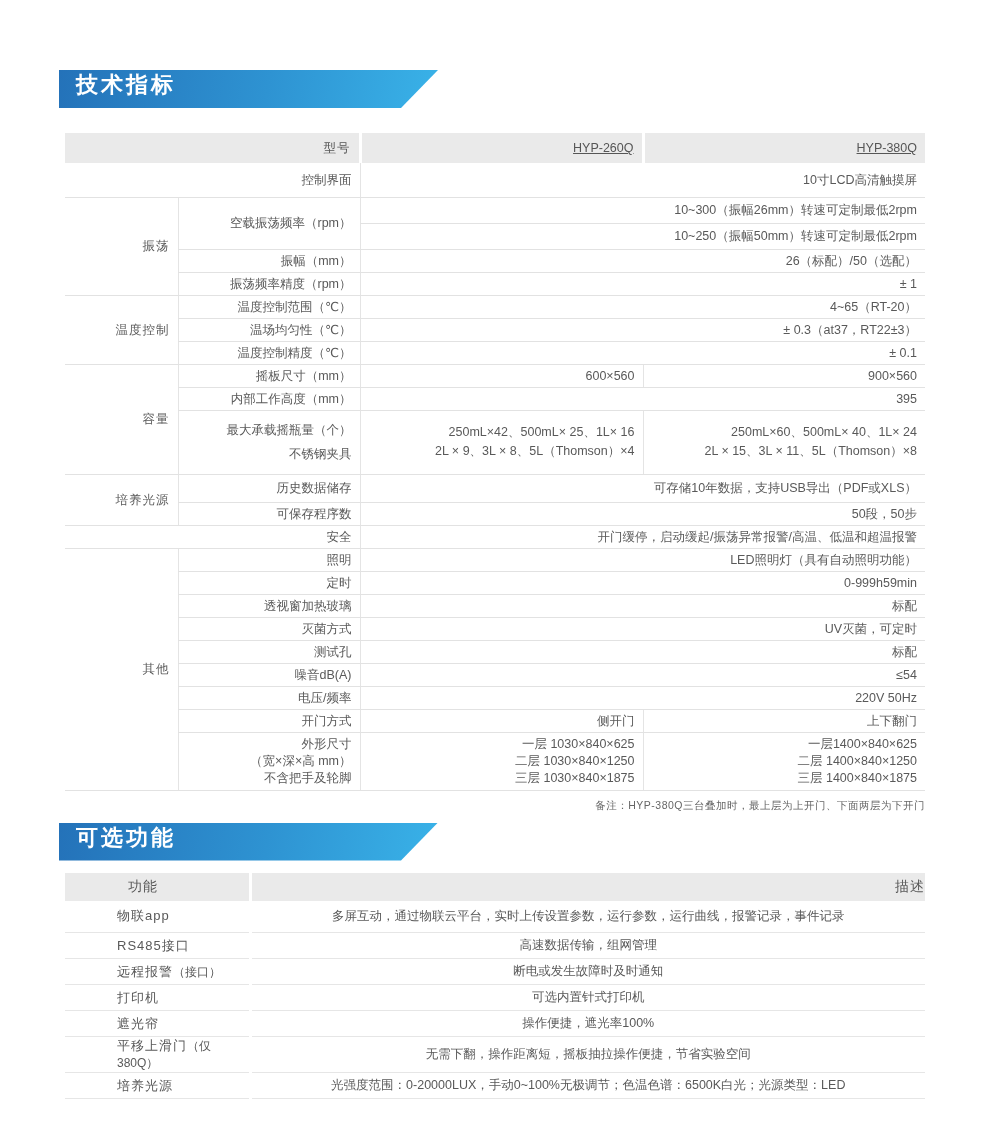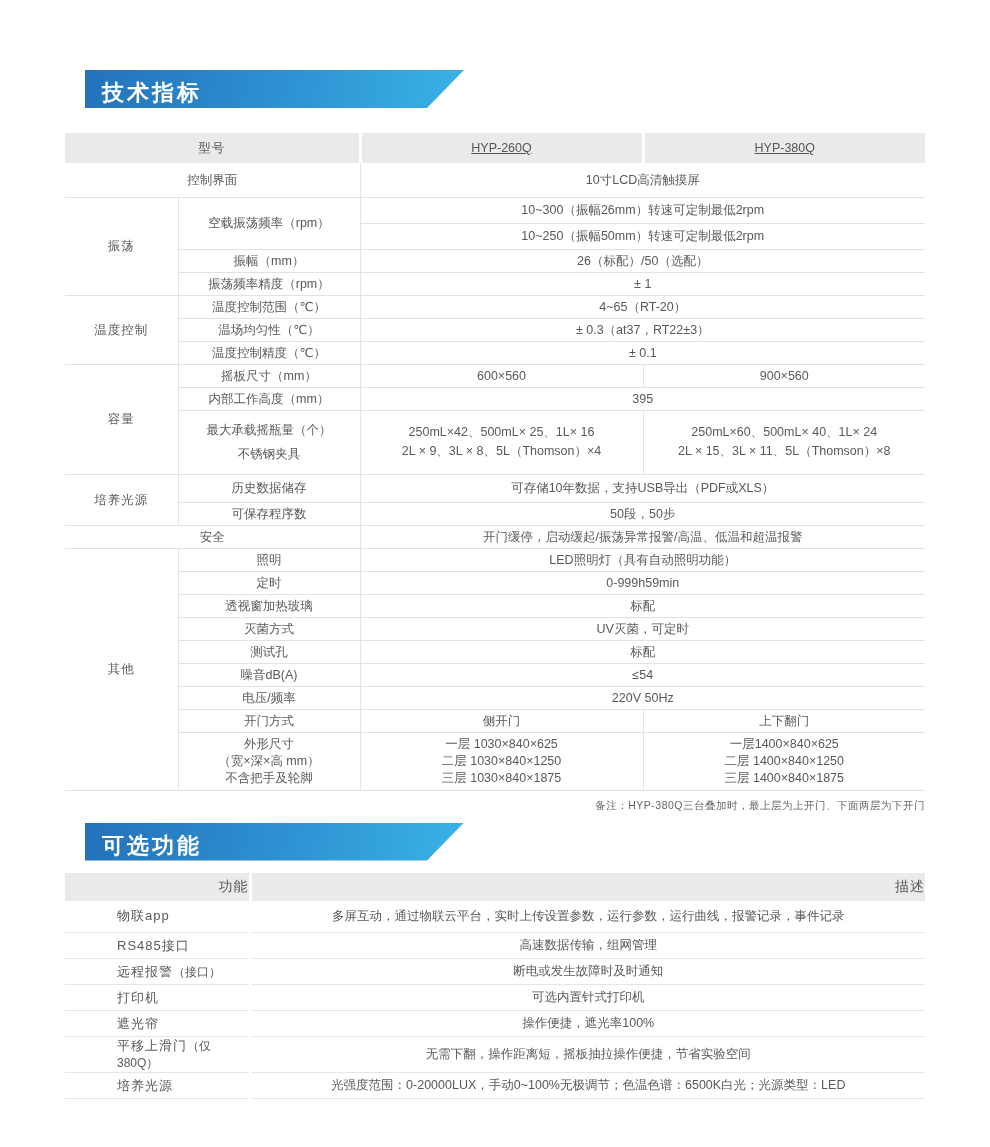--- a/index.html
+++ b/index.html
@@ -1,33 +1,33 @@
 <!DOCTYPE html>
 <html><head>
 <meta charset="utf-8">
 <style>
   * { margin:0; padding:0; box-sizing:border-box; }
   body { background:#fff; font-family:"Liberation Sans","DejaVu Sans",sans-serif; }
   .page { position:relative; width:990px; height:1147px; background:#ffffff; color:#595959; overflow:hidden; }
 
   
   .banner {
-    margin-left:85px; width:379px; height:38px;
+    margin-left:59px; width:379px; height:38px;
     background:linear-gradient(100deg,#2472b9 0%, #2e93d2 55%, #39b2e8 100%);
     clip-path:polygon(0 0, 100% 0, calc(100% - 37px) 100%, 0 100%);
-    display:flex; align-items:flex-end; padding-left:17px;
+    display:flex; align-items:flex-start; padding-left:17px;
   }
   .banner1 { margin-top:70px; }
   .banner2 { margin-top:10px; }
   .banner-title { color:#ffffff; font-size:22px; font-weight:bold; letter-spacing:3px; }
 
   
   table { border-collapse:collapse; table-layout:fixed; }
   .spec-table { width:860px; margin:25px 0 0 65px; }
-  .spec-table td { font-size:12.5px; color:#595959; text-align:center; vertical-align:middle;
+  .spec-table td { font-size:12.5px; color:#595959; text-align:right; vertical-align:middle;
                    line-height:16px; padding:3px 8px; height:22px; }
   .spec-table .th { background:#eaeaea; border-bottom:none; height:30px; color:#565656; }
   .th-model { font-size:13.5px; letter-spacing:1px; }
   .th-sub  { font-size:14.5px; border-left:3px solid #ffffff;text-decoration:underline; }
   .spec-table td.bd { border-bottom:1px solid #e2e2e2; }
   .vl { border-left:1px solid #e4e4e4; }
   .grp { letter-spacing:1px; }
   .grp-bottom { vertical-align:bottom; padding-bottom:24px; }
   .r-tall td { height:34px; }
   .r-mid td { height:26px; }
@@ -37,21 +37,21 @@
   .r-dims td { height:54px; line-height:17px; }
 
   
   .note { width:860px; margin:8px 0 0 65px; text-align:right;
           font-size:10.5px; color:#666666; letter-spacing:0.5px; }
 
   
   .opt-table { width:860px; margin:12px 0 0 65px; }
   .opt-table td { color:#595959; vertical-align:middle; }
   .oth { background:#eaeaea; height:28px; font-size:14px; color:#555555; letter-spacing:1px; }
-  .oth-feature { text-align:right; padding-left:32px; }
+  .oth-feature { text-align:left; padding-left:63px; }
   .oth-desc { text-align:right; border-left:3px solid #ffffff; }
   .olab { text-align:left; padding-left:52px; height:26px; font-size:13px; letter-spacing:1px;
           border-bottom:1px solid #e6e6e6; }
   .olab .suffix { font-size:12px; letter-spacing:0; }
   .odesc { text-align:center; font-size:12.5px; border-left:3px solid #ffffff;
            border-bottom:1px solid #e6e6e6; }
   .opt-first td { height:32px; }
 </style>
 </head>
 <body>

